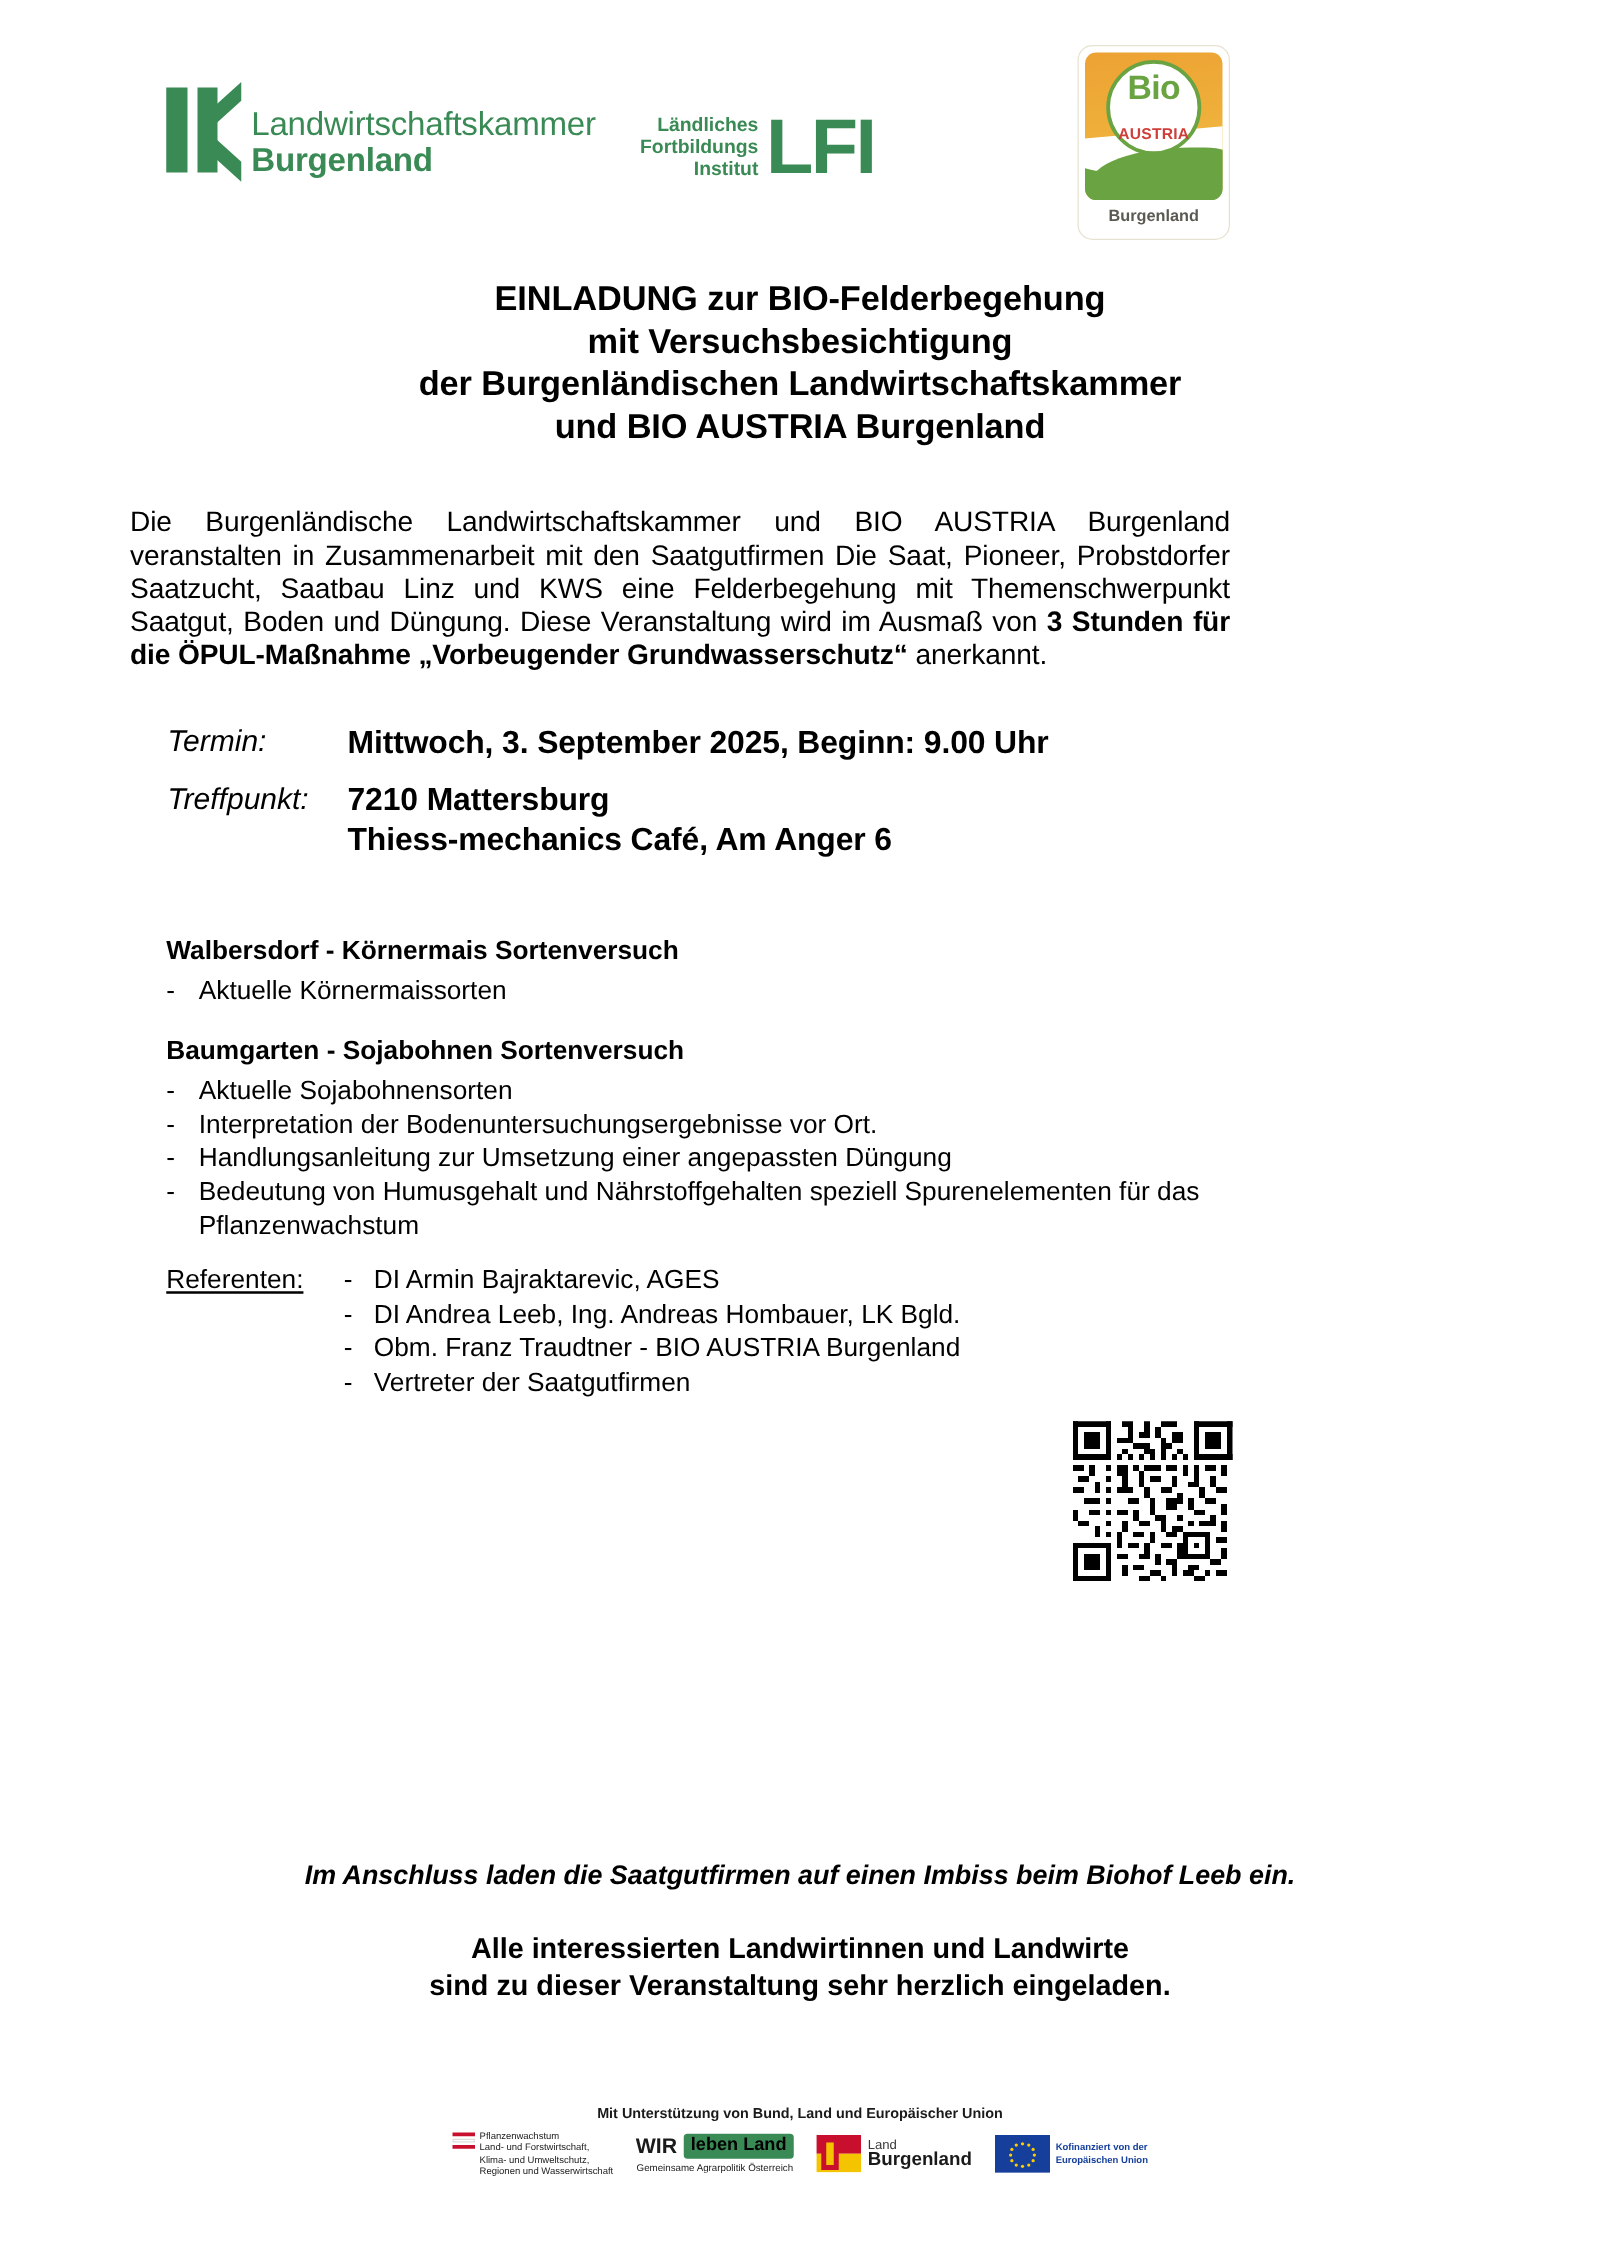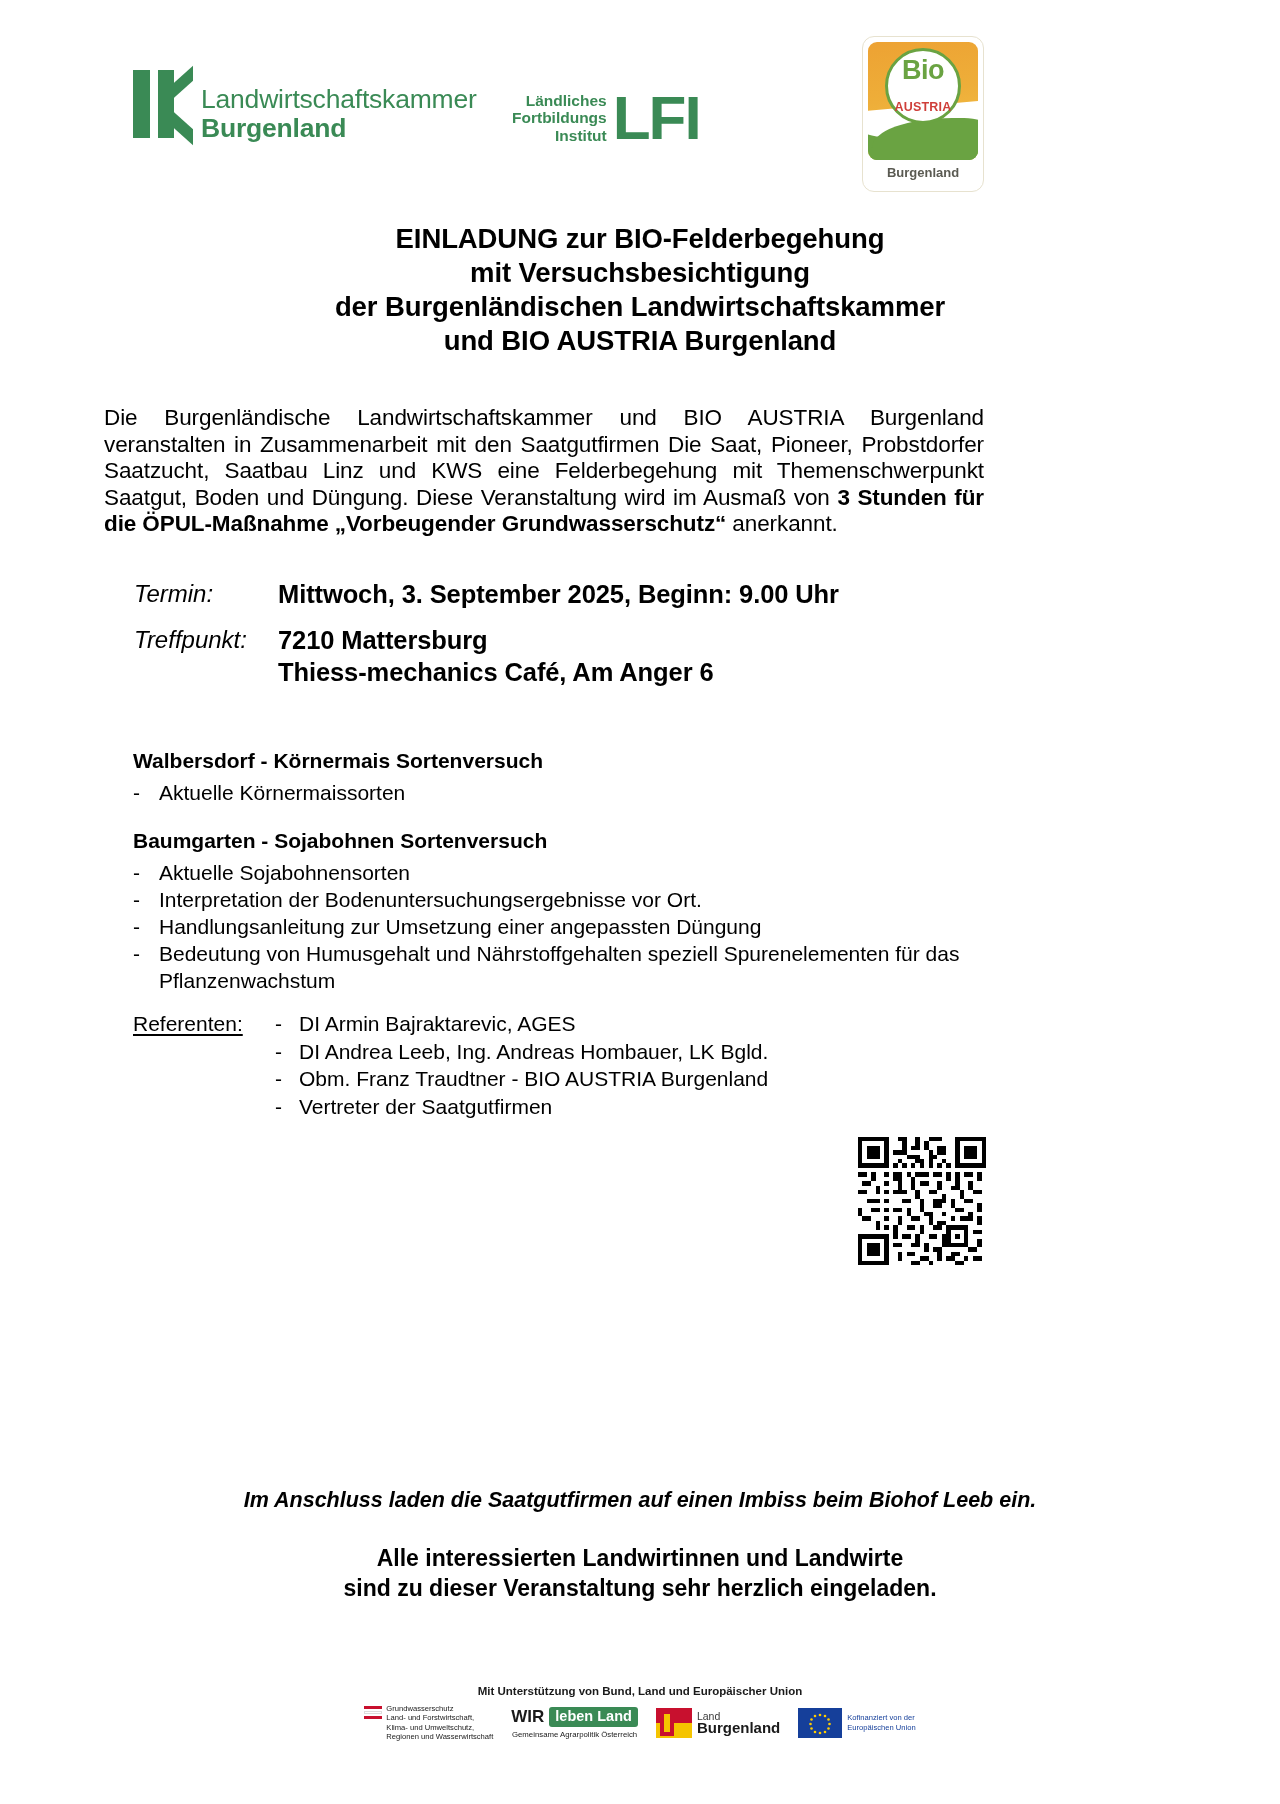--- a/index.html
+++ b/index.html
@@ -388,21 +388,21 @@
   .f-wir-top {
     display: flex;
     align-items: center;
     font-size: 17px;
     font-weight: bold;
     color: #1a1a1a;
     line-height: 1;
   }
   .f-wir-badge {
     background: #3a8a55;
-    color: #ffffff;
+    color: #000000;
     font-size: 14.5px;
     font-weight: bold;
     padding: 2px 6px 3px;
     border-radius: 3px;
     margin-left: 5px;
     text-align: right;
   }
   .f-wir-sub {
     font-size: 7.8px;
     color: #1a1a1a;
@@ -426,21 +426,21 @@
   .f-eu-flag {
     width: 44px; height: 30px;
     background: #153f9a;
     position: relative;
     margin-right: 5px;
   }
   .f-eu-txt {
     font-size: 7.6px;
     line-height: 9.4px;
     color: #153f9a;
-    font-weight: normal;
+    font-weight: bold;
     white-space: nowrap;
   }
 </style>
 </head>
 <body>
 
 <div class="page">
 
   <div class="header">
 
@@ -700,21 +700,21 @@
     <div class="footer-note">Mit Unterstützung von Bund, Land und Europäischer Union</div>
     <div class="footer-logos">
 
       <div class="f-bmin">
         <div class="f-bmin-bars">
           <div class="f-bar" style="background:#c8102e"></div>
           <div class="f-bar" style="background:#ffffff;border:0.5px solid #ddd"></div>
           <div class="f-bar" style="background:#c8102e"></div>
         </div>
         <div class="f-bmin-txt">
-          <div>Grundwasserschutz</div>
+          <div>Pflanzenwachstum</div>
           <div>Land- und Forstwirtschaft,</div>
           <div>Klima- und Umweltschutz,</div>
           <div>Regionen und Wasserwirtschaft</div>
         </div>
       </div>
 
       <div class="f-wir">
         <div class="f-wir-top">
           <span>WIR</span>
           <span class="f-wir-badge">leben Land</span>

